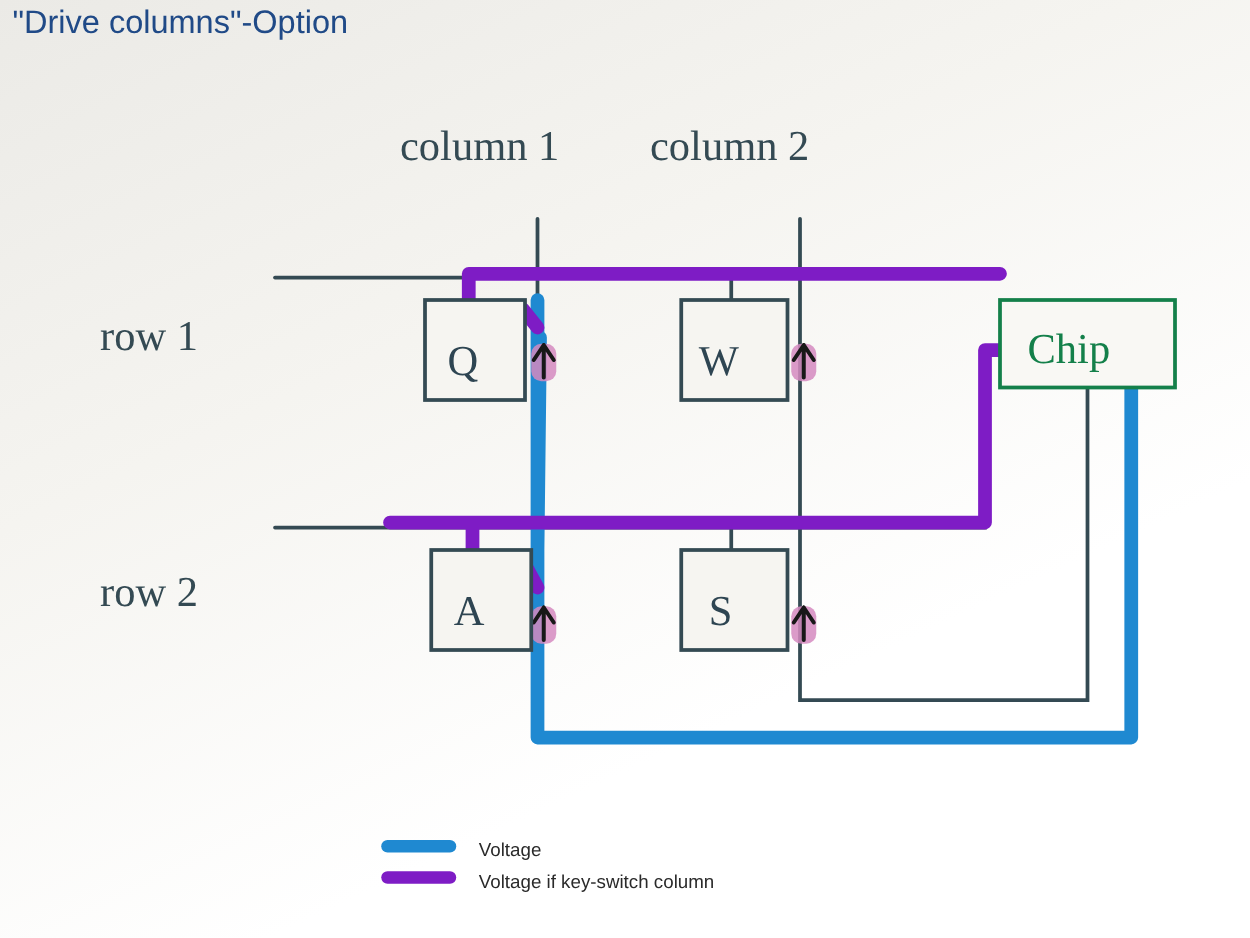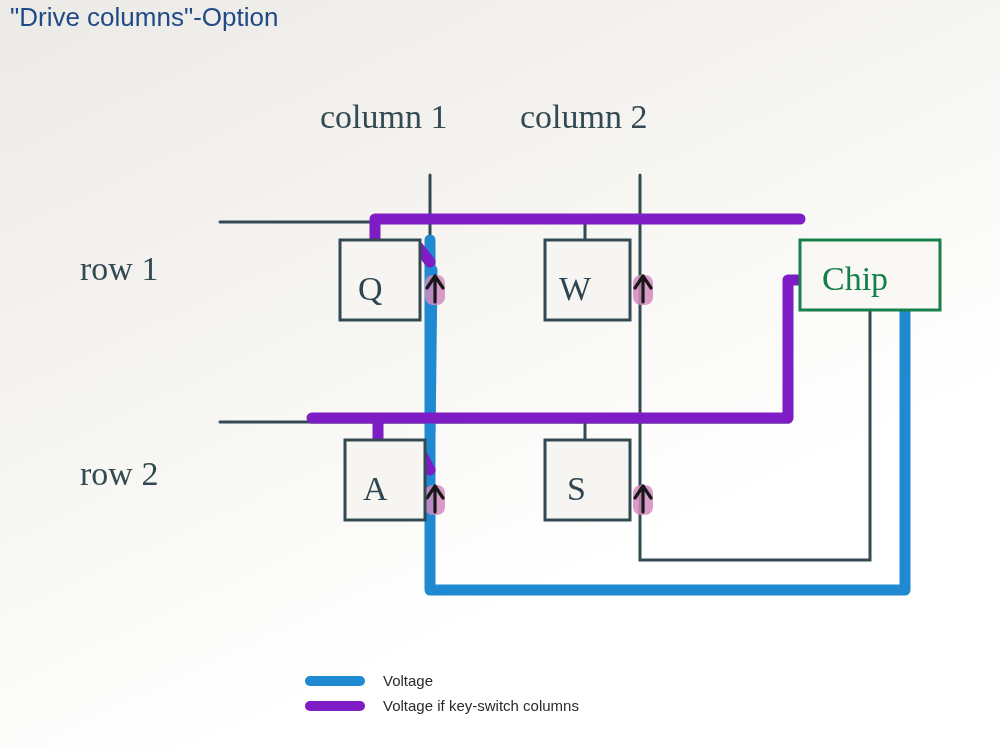--- a/index.html
+++ b/index.html
@@ -28,21 +28,20 @@
   .hand-green  { fill: #14804a; }
   .legend {
     position: absolute;
     left: 305px;
     bottom: 28px;
     font-size: 15px;
     color: #2a2a2a;
   }
   .legend-row {
     display: flex;
-    align-items: center;
     margin: 8px 0;
   }
   .swatch {
     width: 60px; height: 10px;
     border-radius: 6px;
     margin-right: 18px;
   }
   .swatch-blue   { background: #1f89d1; }
   .swatch-purple { background: #7e1cc5; }
 </style>
@@ -123,18 +122,18 @@
   <text class="hand" x="80" y="485">row 2</text>
 </svg>
 
 <div class="legend">
   <div class="legend-row">
     <div class="swatch swatch-blue"></div>
     <span>Voltage</span>
   </div>
   <div class="legend-row">
     <div class="swatch swatch-purple"></div>
-    <span>Voltage if key-switch columns</span>
+    <span>Voltage if key-switch column</span>
   </div>
 </div>
 
 
 
 
 </body></html>

